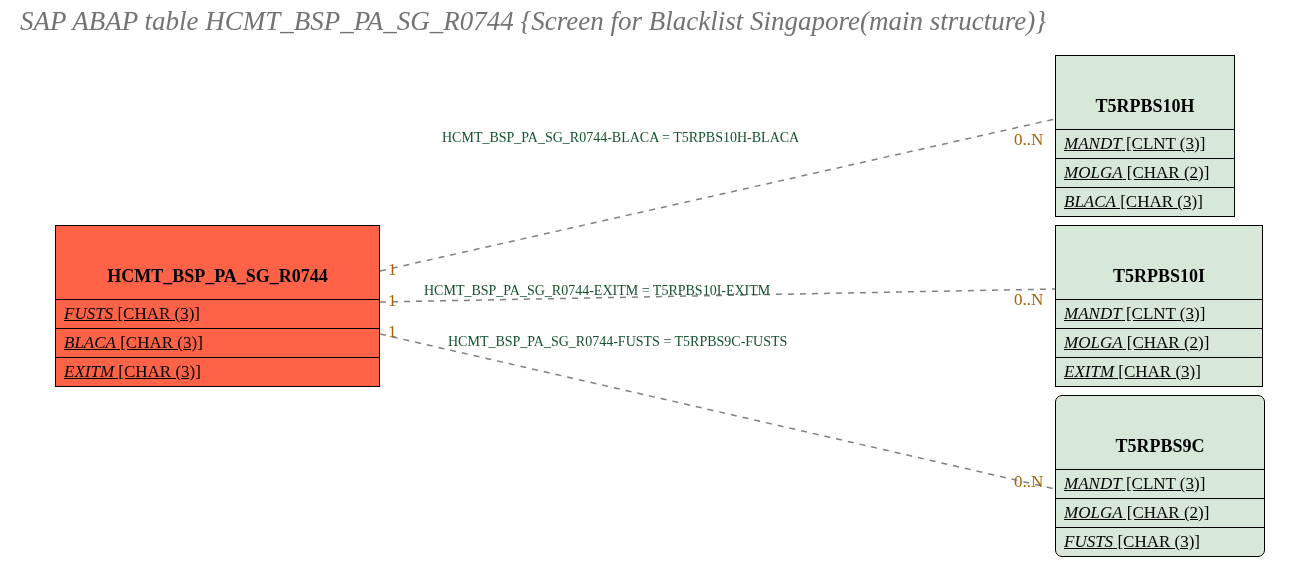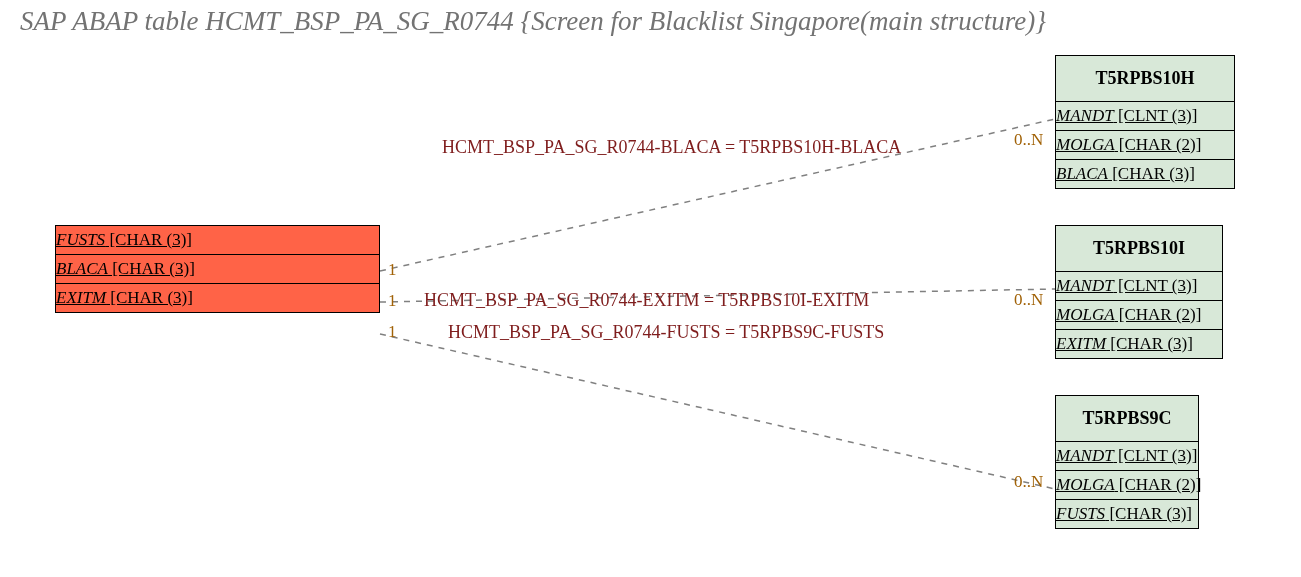--- a/index.html
+++ b/index.html
@@ -31,36 +31,36 @@
   }
   .ref-box{
     background:#d8e8d8;
   }
   .t-head{
     font-weight:bold;
     text-align:center;
     border-bottom:1px solid #000;
     padding:12px 8px;
     font-size:18px;
+    margin-top:28px;
   }
   .t-row{
     border-bottom:1px solid #000;
-    padding:4px 0;
+    padding:4px 8px;
     font-size:17px;
     text-decoration:underline;
     white-space:nowrap;
   }
   .t-row:last-child{ border-bottom:none; }
   .t-row .fld{ font-style:italic; }
   .rel-label{
     position:absolute;
-    font-size:18px;
-    color:#7f1d1d;
+    font-size:14px;
+    color:#14532d;
     white-space:nowrap;
-    margin-top:7px;
   }
   .card{
     position:absolute;
     font-size:17px;
     color:#a16207;
     white-space:nowrap;
   }
   svg.lines{
     position:absolute;
     left:0;top:0;
@@ -73,49 +73,50 @@
 
 <div class="title">SAP ABAP table HCMT_BSP_PA_SG_R0744 {Screen  for Blacklist Singapore(main structure)}</div>
 
 <svg class="lines">
   <line x1="380" y1="271" x2="1055" y2="119" stroke="#808080" stroke-width="1.5" stroke-dasharray="6,6"></line>
   <line x1="380" y1="302" x2="1055" y2="289" stroke="#808080" stroke-width="1.5" stroke-dasharray="6,6"></line>
   <line x1="380" y1="334" x2="1055" y2="489" stroke="#808080" stroke-width="1.5" stroke-dasharray="6,6"></line>
 </svg>
 
 <div class="table-box main-box" id="main-table" style="left:55px; top:225px; width:325px;">
+  <div class="t-head">HCMT_BSP_PA_SG_R0744</div>
 <div class="t-row"><span class="fld">FUSTS</span><span> [CHAR (3)]</span></div>
     <div class="t-row"><span class="fld">BLACA</span><span> [CHAR (3)]</span></div>
     <div class="t-row"><span class="fld">EXITM</span><span> [CHAR (3)]</span></div>
   </div>
 
 <div class="table-box ref-box" id="ref0" style="left:1055px; top:55px; width:180px;">
   <div class="t-head">T5RPBS10H</div>
 <div class="t-row"><span class="fld">MANDT</span><span> [CLNT (3)]</span></div>
     <div class="t-row"><span class="fld">MOLGA</span><span> [CHAR (2)]</span></div>
     <div class="t-row"><span class="fld">BLACA</span><span> [CHAR (3)]</span></div>
   </div>
 
-<div class="table-box ref-box" id="ref1" style="left:1055px; top:225px; width:168px;">
+<div class="table-box ref-box" id="ref1" style="left:1055px; top:225px; width:208px;">
   <div class="t-head">T5RPBS10I</div>
 <div class="t-row"><span class="fld">MANDT</span><span> [CLNT (3)]</span></div>
     <div class="t-row"><span class="fld">MOLGA</span><span> [CHAR (2)]</span></div>
     <div class="t-row"><span class="fld">EXITM</span><span> [CHAR (3)]</span></div>
   </div>
 
-<div class="table-box ref-box" id="ref2" style="left:1055px; top:395px; width:144px;">
+<div class="table-box ref-box" id="ref2" style="left:1055px; top:395px; width:210px;border-radius:7px;">
   <div class="t-head">T5RPBS9C</div>
 <div class="t-row"><span class="fld">MANDT</span><span> [CLNT (3)]</span></div>
     <div class="t-row"><span class="fld">MOLGA</span><span> [CHAR (2)]</span></div>
     <div class="t-row"><span class="fld">FUSTS</span><span> [CHAR (3)]</span></div>
   </div>
 
 <div class="rel-label" style="left:442px; top:130px;">HCMT_BSP_PA_SG_R0744-BLACA = T5RPBS10H-BLACA</div>
 <div class="rel-label" style="left:424px; top:283px;">HCMT_BSP_PA_SG_R0744-EXITM = T5RPBS10I-EXITM</div>
-<div class="rel-label" style="left:448px; top:315px;">HCMT_BSP_PA_SG_R0744-FUSTS = T5RPBS9C-FUSTS</div>
+<div class="rel-label" style="left:448px; top:334px;">HCMT_BSP_PA_SG_R0744-FUSTS = T5RPBS9C-FUSTS</div>
 
 <div class="card" style="left:388px; top:260px;">1</div>
 <div class="card" style="left:388px; top:291px;">1</div>
 <div class="card" style="left:388px; top:322px;">1</div>
 
 <div class="card" style="left:1014px; top:130px;">0..N</div>
 <div class="card" style="left:1014px; top:290px;">0..N</div>
 <div class="card" style="left:1014px; top:472px;">0..N</div>
 
 </body></html>

